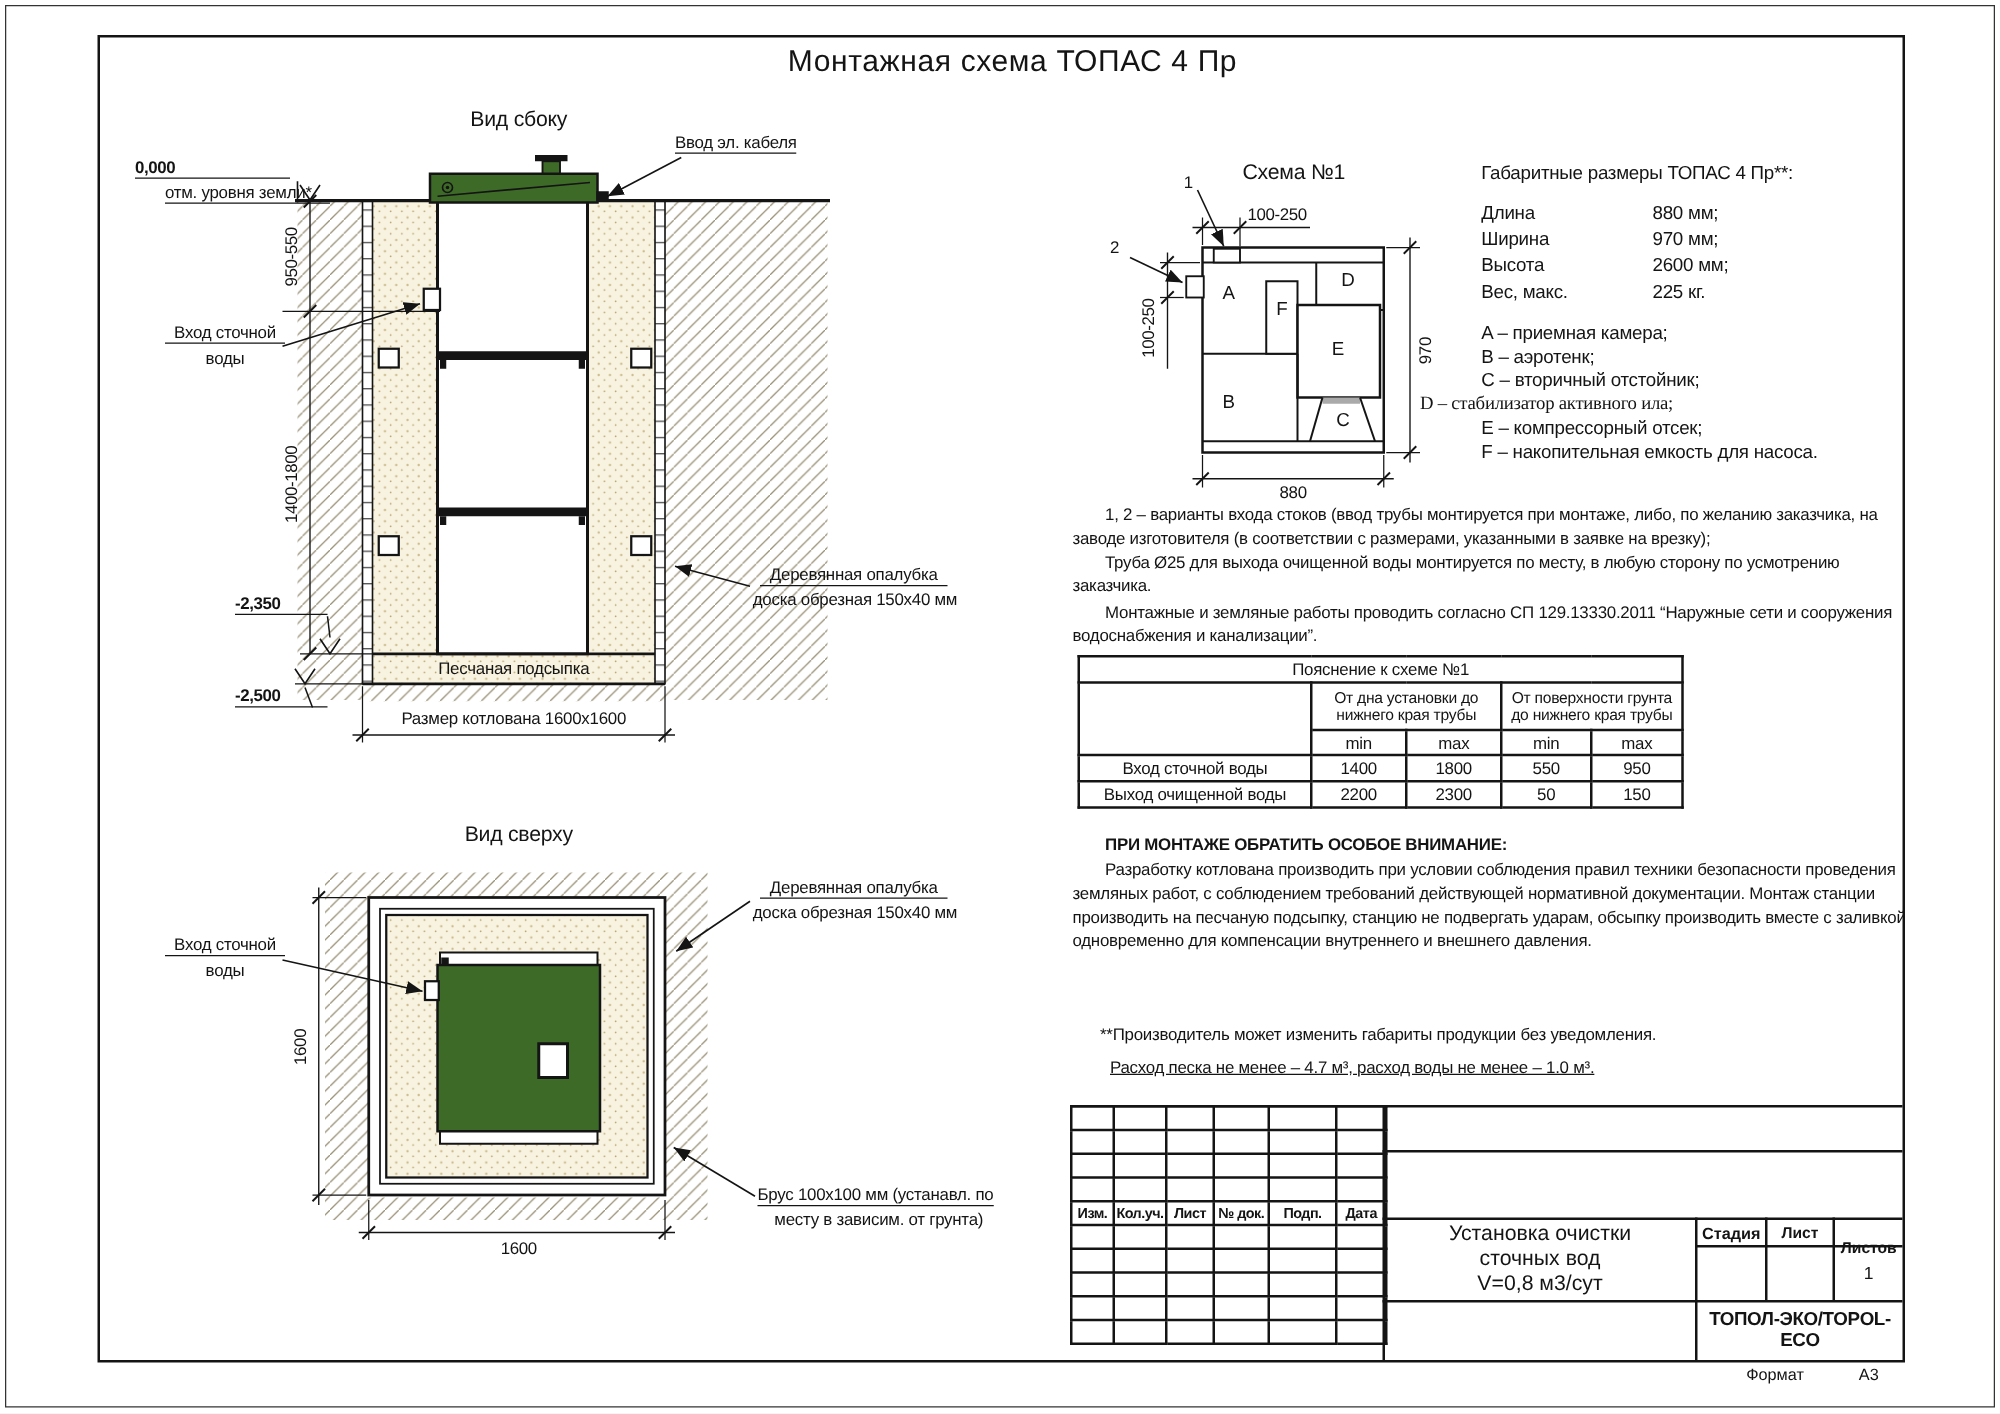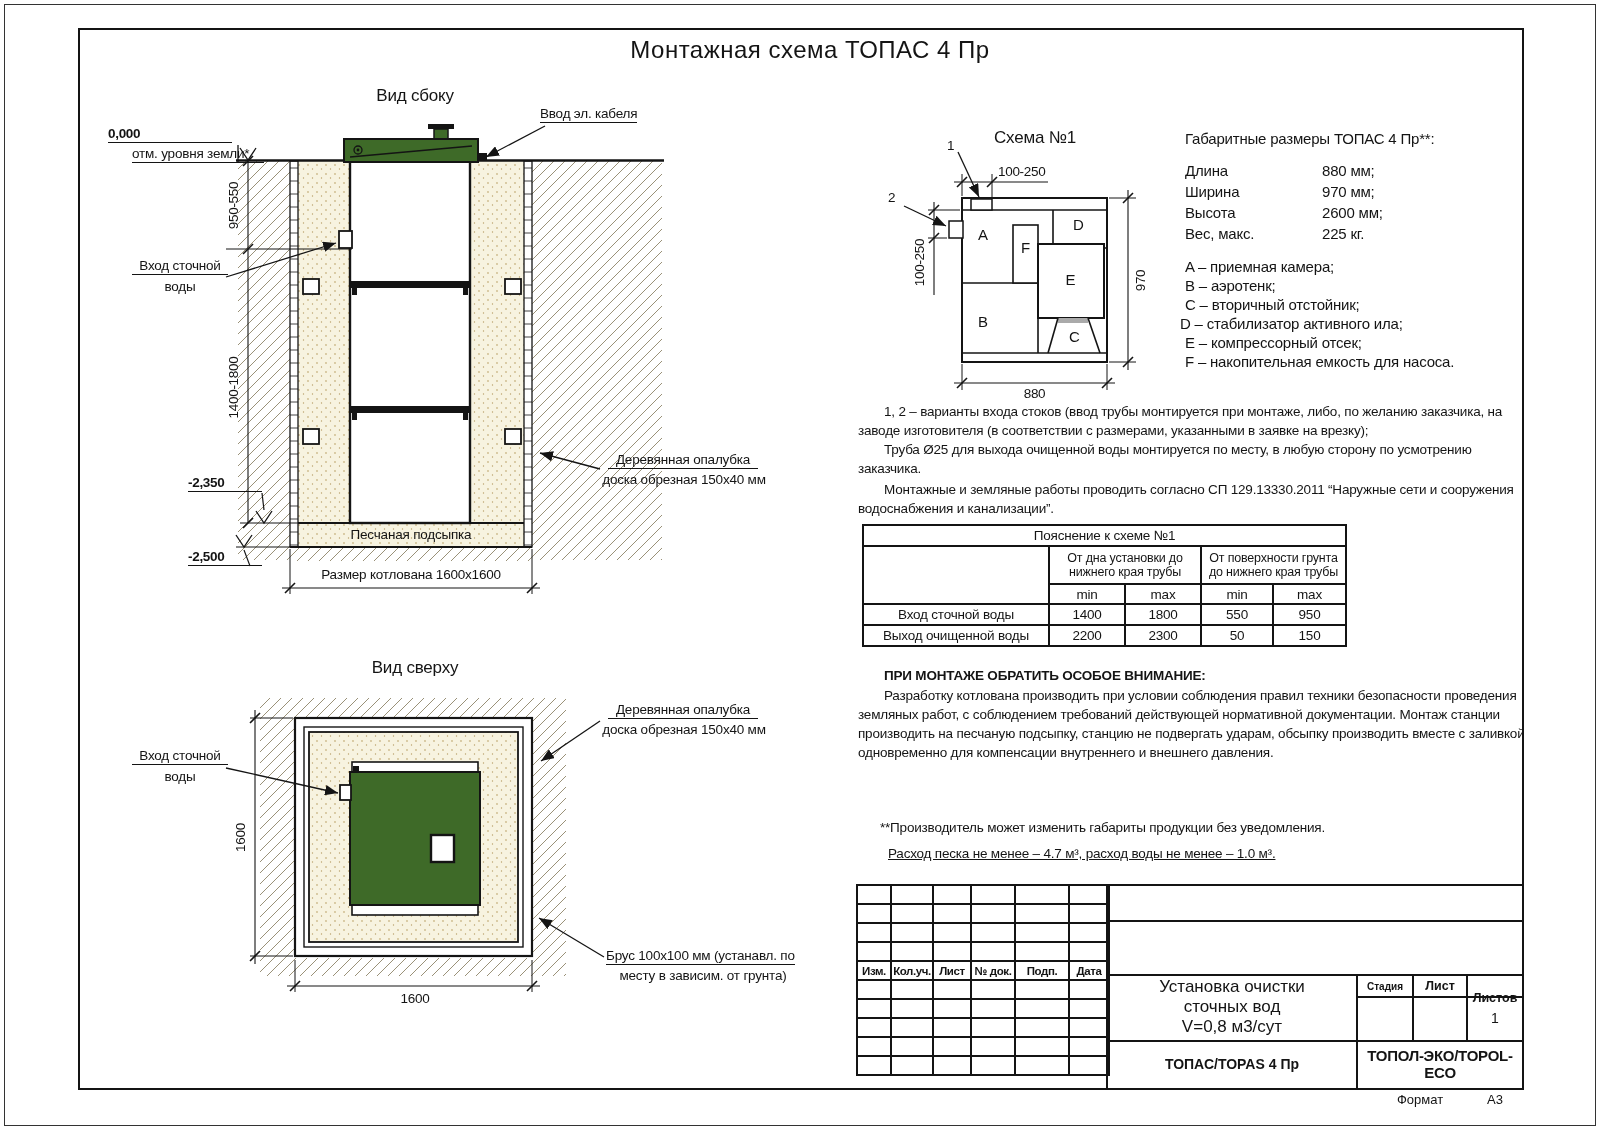--- a/index.html
+++ b/index.html
@@ -247,21 +247,21 @@
   <div class="t spec" style="left:1322px;top:162px;">880 мм;</div>
   <div class="t spec" style="left:1185px;top:183px;">Ширина</div>
   <div class="t spec" style="left:1322px;top:183px;">970 мм;</div>
   <div class="t spec" style="left:1185px;top:204px;">Высота</div>
   <div class="t spec" style="left:1322px;top:204px;">2600 мм;</div>
   <div class="t spec" style="left:1185px;top:225px;">Вес, макс.</div>
   <div class="t spec" style="left:1322px;top:225px;">225 кг.</div>
   <div class="t spec" style="left:1185px;top:258px;">A – приемная камера;</div>
   <div class="t spec" style="left:1185px;top:277px;">B – аэротенк;</div>
   <div class="t spec" style="left:1185px;top:296px;">C – вторичный отстойник;</div>
-  <div class="t spec" style="left:1180px;top:315px;">D – стабилизатор активного ила;</div>
+  <div class="t spec" style="left:1136px;top:315px;font-family:Liberation Serif, serif;">D – стабилизатор активного ила;</div>
   <div class="t spec" style="left:1185px;top:334px;">E – компрессорный отсек;</div>
   <div class="t spec" style="left:1185px;top:353px;">F – накопительная емкость для насоса.</div>
 
   <div class="t par" style="left:858px;top:402px;width:672px;">1, 2 – варианты входа стоков (ввод трубы монтируется при монтаже, либо, по желанию заказчика, на заводе изготовителя (в соответствии с размерами, указанными в заявке на врезку);</div>
   <div class="t par" style="left:858px;top:440px;width:672px;">Труба Ø25 для выхода очищенной воды монтируется по месту, в любую сторону по усмотрению заказчика.</div>
   <div class="t par" style="left:858px;top:480px;width:672px;">Монтажные и земляные работы проводить согласно СП 129.13330.2011 “Наружные сети и сооружения водоснабжения и канализации”.</div>
 
   <table class="exp">
     <colgroup>
         <col style="width:186px">
@@ -409,22 +409,21 @@
           <td></td>
         </tr>
   </tbody>
     </table>
 
   <div class="cell" style="left:1108px;top:976px;width:248px;height:62px;flex-direction:column;font-size:17px;line-height:20px;">
     <div>Установка очистки</div>
     <div>сточных вод</div>
     <div>V=0,8 м3/сут</div>
   </div>
-  <div class="cell" style="left:1358px;top:976px;width:54px;height:20px;font-size:10px;font-weight:bold;">Стадия</div>
+  <div class="cell" style="left:1358px;top:976px;width:54px;height:20px;font-size:13px;font-weight:bold;">Стадия</div>
   <div class="cell" style="left:1414px;top:976px;width:52px;height:20px;font-size:12.5px;font-weight:bold;">Лист</div>
   <div class="cell" style="left:1468px;top:976px;width:54px;height:20px;font-size:12.5px;font-weight:bold;margin-top:12px;">Листов</div>
   <div class="cell" style="left:1468px;top:998px;width:54px;height:40px;font-size:14px;">1</div>
-  <div class="cell" style="left:1108px;top:1042px;width:248px;height:44px;font-size:14px;font-weight:bold;">ТОПАС/TOPAS 4 Пр</div>
   <div class="cell" style="left:1358px;top:1042px;width:164px;height:44px;font-size:15px;font-weight:bold;letter-spacing:-0.3px;">ТОПОЛ-ЭКО/TOPOL-ECO</div>
 
   <div class="t c" style="left:1385px;top:1092px;width:70px;font-size:13px;">Формат</div>
   <div class="t c" style="left:1470px;top:1092px;width:50px;font-size:13px;">А3</div>
 </div>
 
 </body></html>

